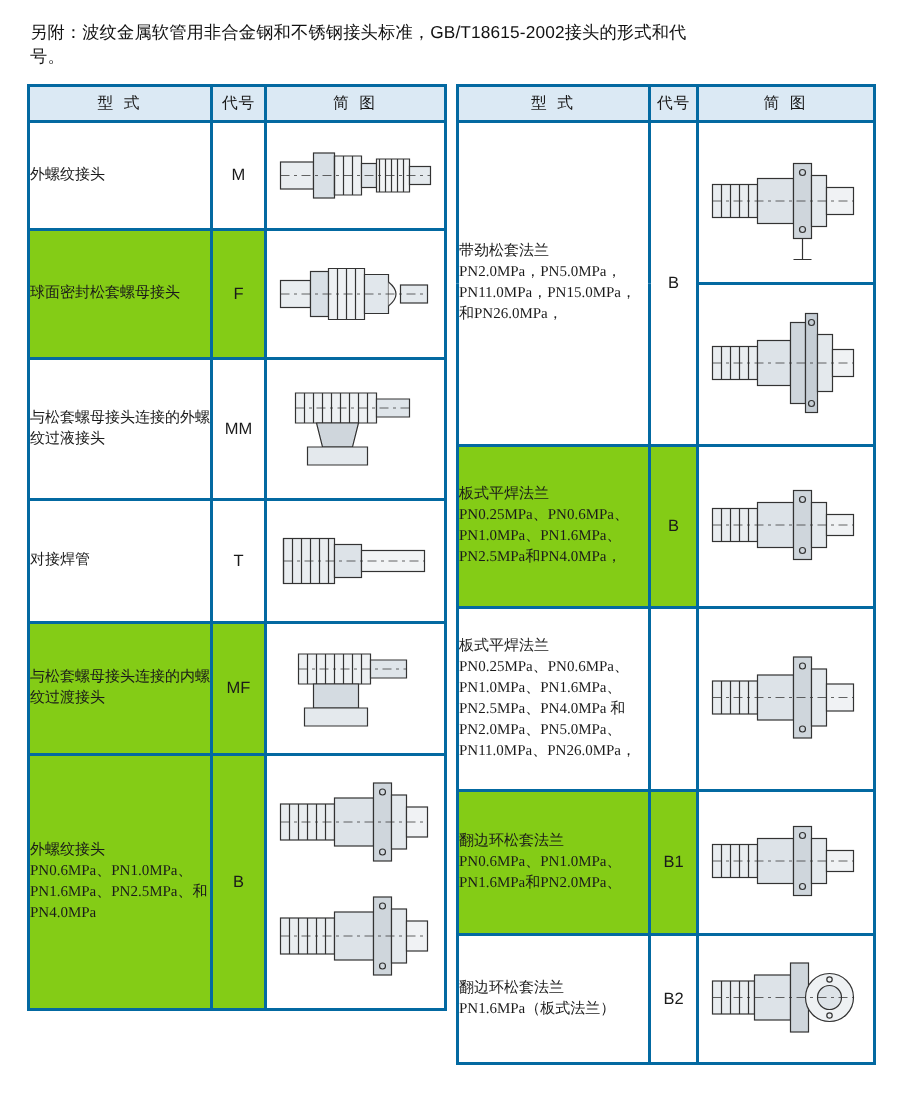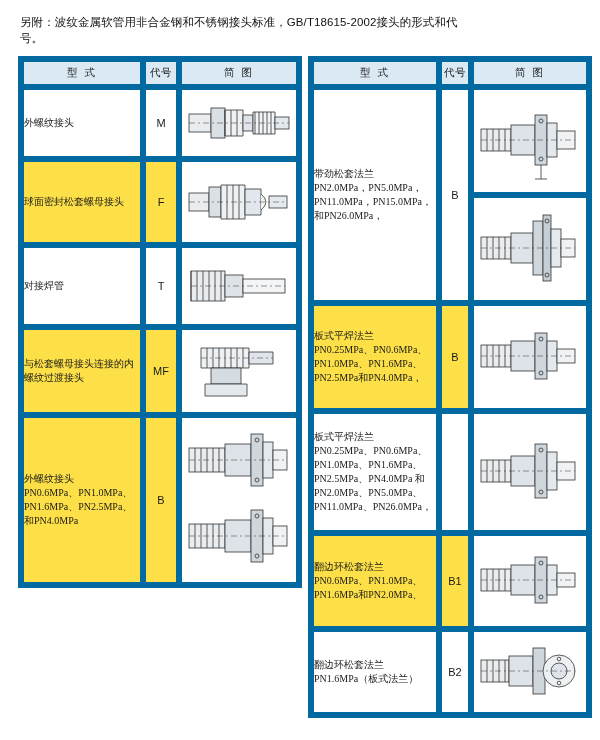--- a/index.html
+++ b/index.html
@@ -31,21 +31,21 @@
   .tables {
     display: flex;
     gap: 0px;
     align-items: flex-start;
   }
   table.spec {
     border-collapse: collapse;
     table-layout: fixed;
   }
   table.spec td, table.spec th {
-    border: 6px solid #0369a1;
+    border: 2px solid #0369a1;
     vertical-align: middle;
     padding: 0;
   }
   .hdr {
     background: #dbe9f4;
     text-align: center;
     font-size: 10.5px;
     height: 22px;
     font-weight: normal;
     letter-spacing: 2px;
@@ -55,21 +55,21 @@
     font-size: 10px;
     line-height: 14px;
     padding: 5px 6px;
     text-align: left;
     font-family: Liberation Serif, serif;
   }
   .code {
     text-align: center;
     font-size: 11px;
   }
-  .yellow { background: #fde047; }
+  .yellow { background: #84cc16; }
   .white { background: #ffffff; }
   .fig {
     text-align: center;
     background: #ffffff;
   }
   .fig svg { display: block; margin: 0 auto; }
   .left-table { width: 278px; }
   .right-table { width: 286px; margin-left: 6px; }
   .gap { width: 6px; }
 </style>
@@ -129,20 +129,36 @@
                 <path d="M44 16 L44 50 M50 16 L50 50 M56 16 L56 50"></path>
                 <path d="M62 20 L78 20 L78 46 L62 46 Z" fill="#e1e7ec"></path>
                 <path d="M78 25 Q88 33 78 41" fill="#f0f2f4"></path>
                 <rect x="86" y="27" width="18" height="12" fill="#e4e9ed"></rect>
                 <path d="M6 33 L104 33" stroke-dasharray="6 3 2 3" stroke-width="0.5"></path>
               </g>
             </svg>
           </td>
         </tr>
 
+        <tr style="height:94px">
+          <td class="cell-text white">与松套螺母接头连接的外螺纹过液接头</td>
+          <td class="code white">MM</td>
+          <td class="fig">
+            <svg width="112" height="76" viewBox="0 0 112 76">
+              <g fill="none" stroke="#333" stroke-width="0.8">
+                <path d="M16 14 L70 14 L70 34 L16 34 Z" fill="#eef1f3"></path>
+                <path d="M22 14 L22 34 M28 14 L28 34 M34 14 L34 34 M40 14 L40 34 M46 14 L46 34 M52 14 L52 34 M58 14 L58 34 M64 14 L64 34"></path>
+                <path d="M30 34 L58 34 L54 50 L34 50 Z" fill="#cfd6dc"></path>
+                <path d="M24 50 L64 50 L64 62 L24 62 Z" fill="#e4e9ed"></path>
+                <path d="M70 18 L92 18 L92 30 L70 30 Z" fill="#dfe5ea"></path>
+                <path d="M16 24 L92 24" stroke-dasharray="6 3 2 3" stroke-width="0.5"></path>
+              </g>
+            </svg>
+          </td>
+        </tr>
 
         <tr style="height:82px">
           <td class="cell-text white">对接焊管</td>
           <td class="code white">T</td>
           <td class="fig">
             <svg width="112" height="62" viewBox="0 0 112 62">
               <g fill="none" stroke="#333" stroke-width="0.8">
                 <rect x="8" y="16" width="34" height="30" fill="#e9edf0"></rect>
                 <path d="M8 16 L8 46 M14 16 L14 46 M20 16 L20 46 M26 16 L26 46 M32 16 L32 46 M38 16 L38 46"></path>
                 <rect x="42" y="20" width="18" height="22" fill="#dde3e8"></rect>

